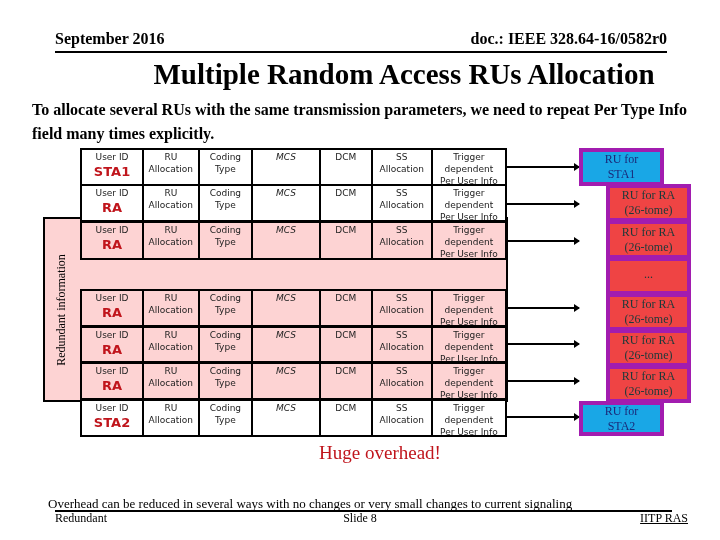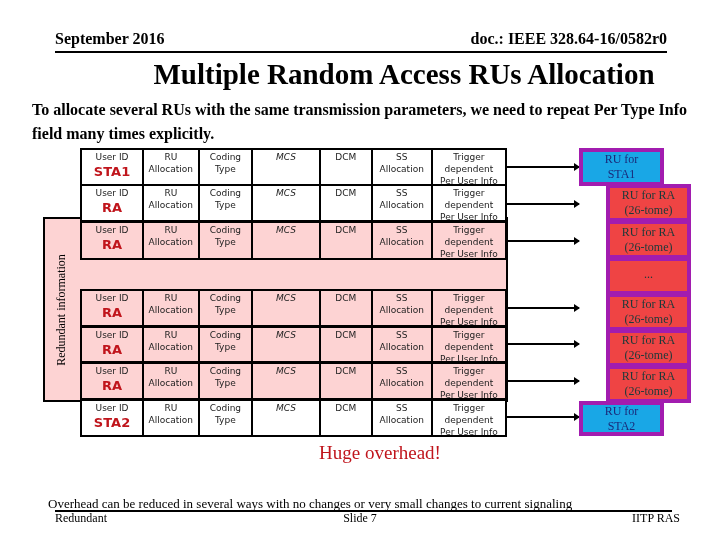--- a/index.html
+++ b/index.html
@@ -326,14 +326,14 @@
                  <div>STA2</div>
       </div>
     </div>
   </div>
 
 <div class="abs huge">Huge overhead!</div>
 <div class="abs note">Overhead can be reduced in several ways with no changes or very small changes to current signaling</div>
 
 <div class="abs ftr-rule"></div>
 <div class="abs ftr" style="left:55px;">Redundant</div>
-<div class="abs ftr" style="left:0;width:720px;text-align:center;">Slide 7</div>
-<div class="abs ftr" style="right:40px;">IITP RAS</div>
+<div class="abs ftr" style="left:0;width:720px;text-align:center;">Slide 8</div>
+<div class="abs ftr" style="right:32px;text-decoration:underline;">IITP RAS</div>
 
 </body></html>

